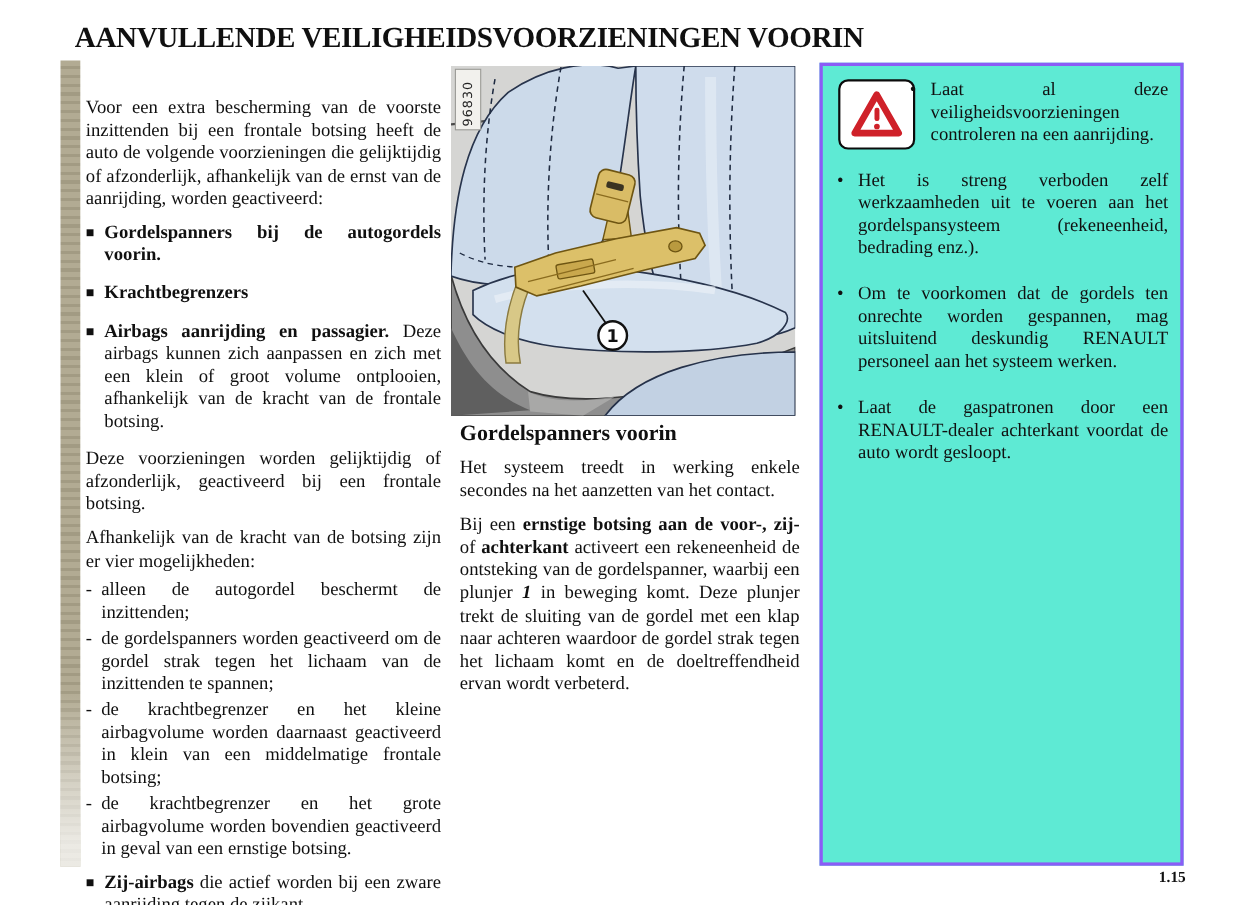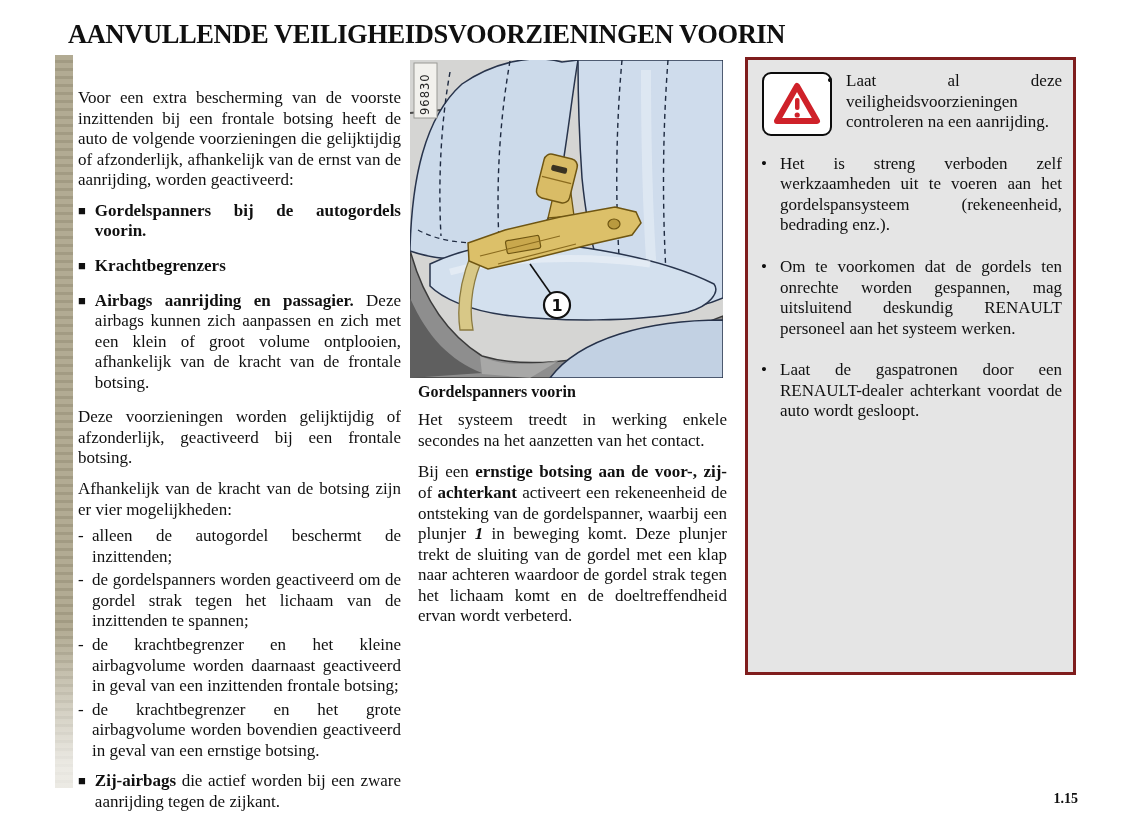--- a/index.html
+++ b/index.html
@@ -31,26 +31,26 @@
   .sq{font-size:13px;line-height:20px;flex:0 0 auto;}
   .sq-body{flex:1;text-align:justify;}
   .dash-item{display:flex;margin:0 0 3px 0;}
   .dash{flex:0 0 14px;}
   .dash-body{flex:1;text-align:justify;}
   #left-final{margin-top:10px;}
   
   #figure{position:absolute;left:410px;top:60px;width:313px;height:318px;}
   
   #mid-col{position:absolute;left:418px;top:382px;width:309px;text-align:justify;}
-  #mid-heading{font-size:16px;font-weight:bold;margin:0 0 9px 0;text-align:left;}
+  #mid-heading{font-size:20px;font-weight:bold;margin:0 0 9px 0;text-align:left;}
   .mpara{margin:0 0 11px 0;}
   
   #warning-box{
-    position:absolute;left:745px;top:57px;width:331px;height:618px;
-    box-sizing:border-box;border:3px solid #7f1d1d;background:#e5e5e5;
+    position:absolute;left:745px;top:57px;width:331px;height:730px;
+    box-sizing:border-box;border:3px solid #8b5cf6;background:#5eead4;
     padding:11px 11px 11px 13px;
   }
   #warning-icon-box{
     float:left;width:66px;height:60px;margin:1px 14px 14px 1px;
     background:#ffffff;border:2.5px solid #0c0c0c;border-radius:9px;
     display:flex;align-items:center;justify-content:center;
   }
   .wb-item{padding-left:19px;text-indent:-19px;text-align:justify;margin:0 0 21px 0;}
   .wb-dot{display:inline-block;width:19px;text-indent:0;}
   
@@ -86,21 +86,21 @@
       <div class="dash-item">
         <span class="dash">-</span>
         <div class="dash-body">alleen de autogordel beschermt de inzittenden;</div>
       </div>
       <div class="dash-item">
         <span class="dash">-</span>
         <div class="dash-body">de gordelspanners worden geactiveerd om de gordel strak tegen het lichaam van de inzittenden te spannen;</div>
       </div>
       <div class="dash-item">
         <span class="dash">-</span>
-        <div class="dash-body">de krachtbegrenzer en het kleine airbagvolume worden daarnaast geactiveerd in geval van een inzittenden frontale botsing;</div>
+        <div class="dash-body">de krachtbegrenzer en het kleine airbagvolume worden daarnaast geactiveerd in klein van een middelmatige frontale botsing;</div>
       </div>
       <div class="dash-item">
         <span class="dash">-</span>
         <div class="dash-body">de krachtbegrenzer en het grote airbagvolume worden bovendien geactiveerd in geval van een ernstige botsing.</div>
       </div>
     </div>
   <div id="left-final">
       <div class="sq-item">
         <span class="sq">■</span>
         <div class="sq-body"><span class="b ">Zij-airbags</span><span> die actief worden bij een zware aanrijding tegen de zijkant.</span></div>

